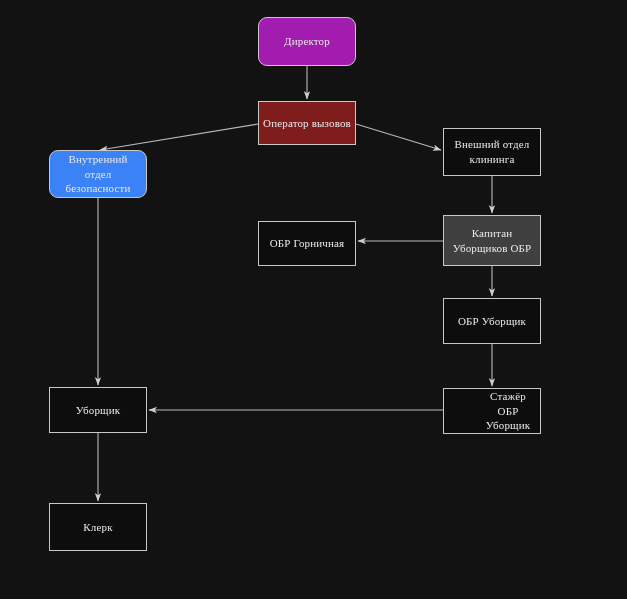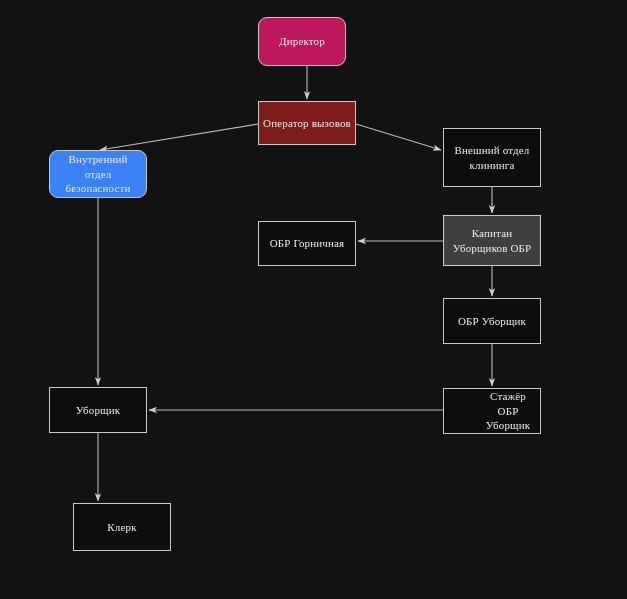--- a/index.html
+++ b/index.html
@@ -58,48 +58,48 @@
         <polyline points="492,172 492,213" stroke="#b9b9b9" marker-end="url(#arrowhead)"></polyline>
         <polyline points="443,241 358,241" stroke="#b9b9b9" marker-end="url(#arrowhead)"></polyline>
         <polyline points="492,266 492,296" stroke="#b9b9b9" marker-end="url(#arrowhead)"></polyline>
         <polyline points="492,344 492,386" stroke="#b9b9b9" marker-end="url(#arrowhead)"></polyline>
         <polyline points="443,410 149,410" stroke="#b9b9b9" marker-end="url(#arrowhead)"></polyline>
         <polyline points="98,198 98,385" stroke="#b9b9b9" marker-end="url(#arrowhead)"></polyline>
         <polyline points="98,433 98,501" stroke="#b9b9b9" marker-end="url(#arrowhead)"></polyline>
       </g>
   </svg>
   <div id="node-layer">
-      <div class="node rounded" style="left: 258px; top: 17px; width: 88px; height: 49px; background: #be185d; border-color: rgb(200, 200, 200); color: rgb(232, 232, 232);">
+      <div class="node rounded" style="left: 258px; top: 17px; width: 98px; height: 49px; background: #a21caf; border-color: rgb(200, 200, 200); color: rgb(232, 232, 232);">
         <span class="node-label">Директор</span>
       </div>
       <div class="node" style="left: 258px; top: 101px; width: 98px; height: 44px; background: #7f1d1d; border-color: rgb(200, 200, 200); color: rgb(232, 232, 232);">
         <span class="node-label">Оператор вызовов</span>
       </div>
       <div class="node rounded" style="left: 49px; top: 150px; width: 98px; height: 48px; background: #3b82f6; border-color: rgb(200, 200, 200); color: rgb(232, 232, 232);">
         <span class="node-label">Внутренний отдел
 безопасности</span>
       </div>
-      <div class="node" style="left: 443px; top: 128px; width: 98px; height: 59px; background: rgb(13, 13, 13); border-color: rgb(200, 200, 200); color: rgb(232, 232, 232);">
+      <div class="node" style="left: 443px; top: 128px; width: 98px; height: 48px; background: rgb(13, 13, 13); border-color: rgb(200, 200, 200); color: rgb(232, 232, 232);">
         <span class="node-label">Внешний отдел
 клининга</span>
       </div>
       <div class="node" style="left: 258px; top: 221px; width: 98px; height: 45px; background: rgb(13, 13, 13); border-color: rgb(200, 200, 200); color: rgb(232, 232, 232);">
         <span class="node-label">ОБР Горничная</span>
       </div>
       <div class="node" style="left: 443px; top: 215px; width: 98px; height: 51px; background: #404040; border-color: rgb(200, 200, 200); color: rgb(232, 232, 232);">
         <span class="node-label">Капитан
 Уборщиков ОБР</span>
       </div>
       <div class="node" style="left: 443px; top: 298px; width: 98px; height: 46px; background: rgb(13, 13, 13); border-color: rgb(200, 200, 200); color: rgb(232, 232, 232);">
         <span class="node-label">ОБР Уборщик</span>
       </div>
       <div class="node" style="left: 443px; top: 388px; width: 98px; height: 46px; background: rgb(13, 13, 13); border-color: rgb(200, 200, 200); color: rgb(232, 232, 232); padding-left: 36px;">
         <span class="node-label">Стажёр ОБР
 Уборщик</span>
       </div>
       <div class="node" style="left: 49px; top: 387px; width: 98px; height: 46px; background: rgb(13, 13, 13); border-color: rgb(200, 200, 200); color: rgb(232, 232, 232);">
         <span class="node-label">Уборщик</span>
       </div>
-      <div class="node" style="left: 49px; top: 503px; width: 98px; height: 48px; background: rgb(13, 13, 13); border-color: rgb(200, 200, 200); color: rgb(232, 232, 232); margin-left: 24px;">
+      <div class="node" style="left: 49px; top: 503px; width: 98px; height: 48px; background: rgb(13, 13, 13); border-color: rgb(200, 200, 200); color: rgb(232, 232, 232);">
         <span class="node-label">Клерк</span>
       </div>
     </div>
 </div>
 
 </body></html>

